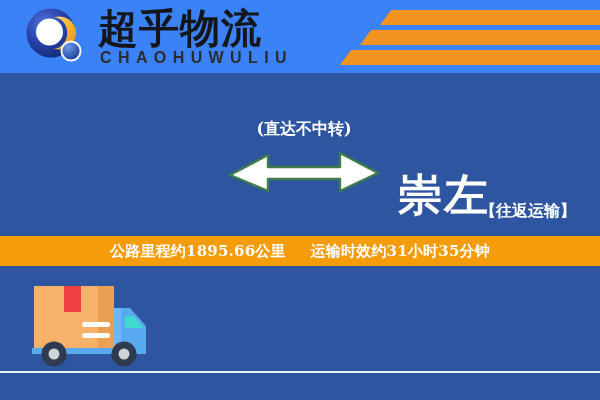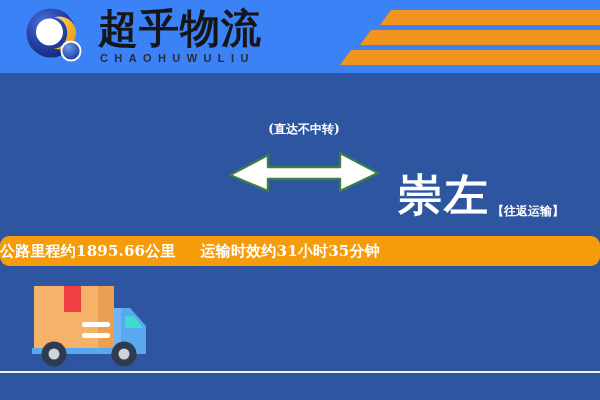--- a/index.html
+++ b/index.html
@@ -59,21 +59,21 @@
     letter-spacing: 1px;
     white-space: nowrap;
   }
 
   .brand-en {
     position: absolute;
     left: 76px;
     top: 46px;
     font-family: "Liberation Sans", sans-serif;
     font-weight: bold;
-    font-size: 11px;
+    font-size: 16px;
     line-height: 12px;
     letter-spacing: 6.4px;
     color: #2c2c30;
     white-space: nowrap;
   }
 
   .stripes {
     position: absolute;
     right: 0;
     top: 0;
@@ -122,21 +122,21 @@
     width: 152px;
     height: 108px;
   }
   .arrow-note {
     position: absolute;
     left: 0;
     width: 152px;
     text-align: center;
     font-family: "DejaVu Serif", "Liberation Serif", serif;
     font-weight: bold;
-    font-size: 12px;
+    font-size: 16px;
     line-height: 16px;
     color: #ffffff;
     white-space: nowrap;
   }
   .arrow-note.top { top: 0px; }
   .arrow-note.bottom { top: 82px; }
 
   .arrow-svg {
     position: absolute;
     left: 0;
@@ -148,22 +148,21 @@
   
   .infobar {
     position: absolute;
     left: 0;
     top: 236px;
     width: 600px;
     height: 30px;
     background: #f59c0b;
     display: flex;
     align-items: center;
-    justify-content: flex-start;
-    border-radius: 9px;
+    justify-content: center;
   }
   .infobar-text {
     font-family: "DejaVu Serif", "Liberation Serif", serif;
     font-weight: bold;
     font-size: 15px;
     line-height: 18px;
     color: #ffffff;
     white-space: nowrap;
     letter-spacing: 0.2px;
   }

